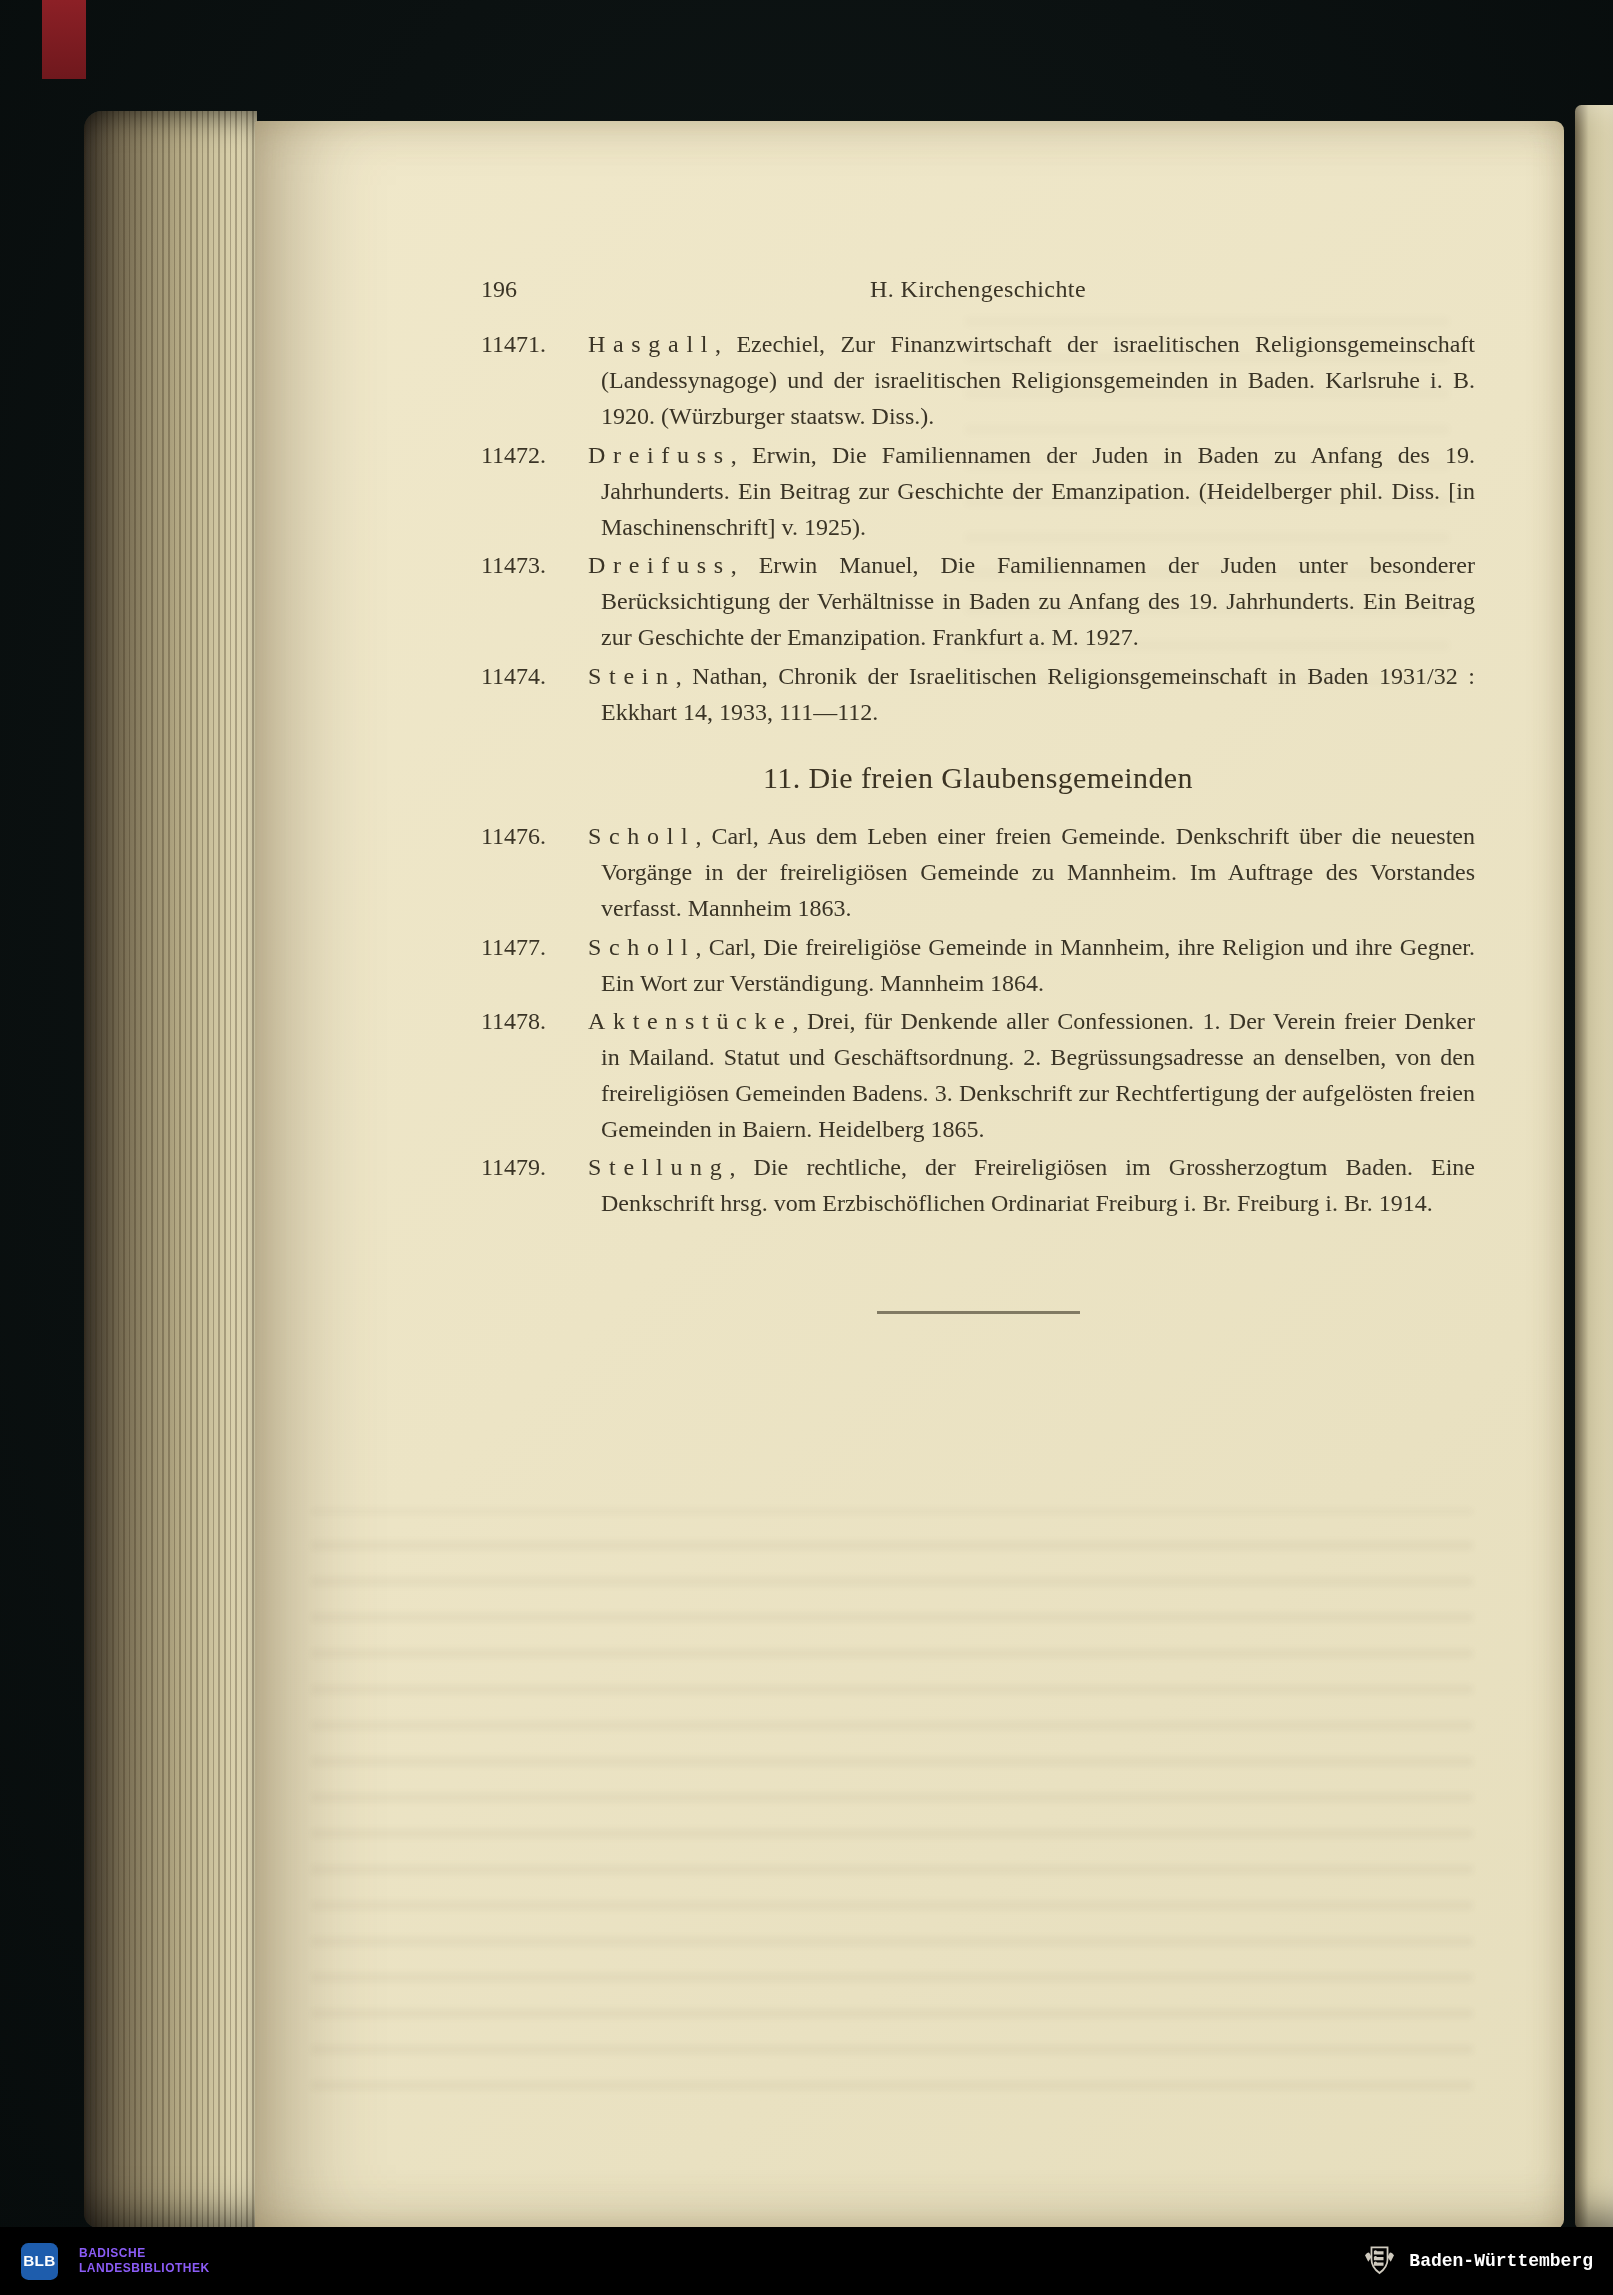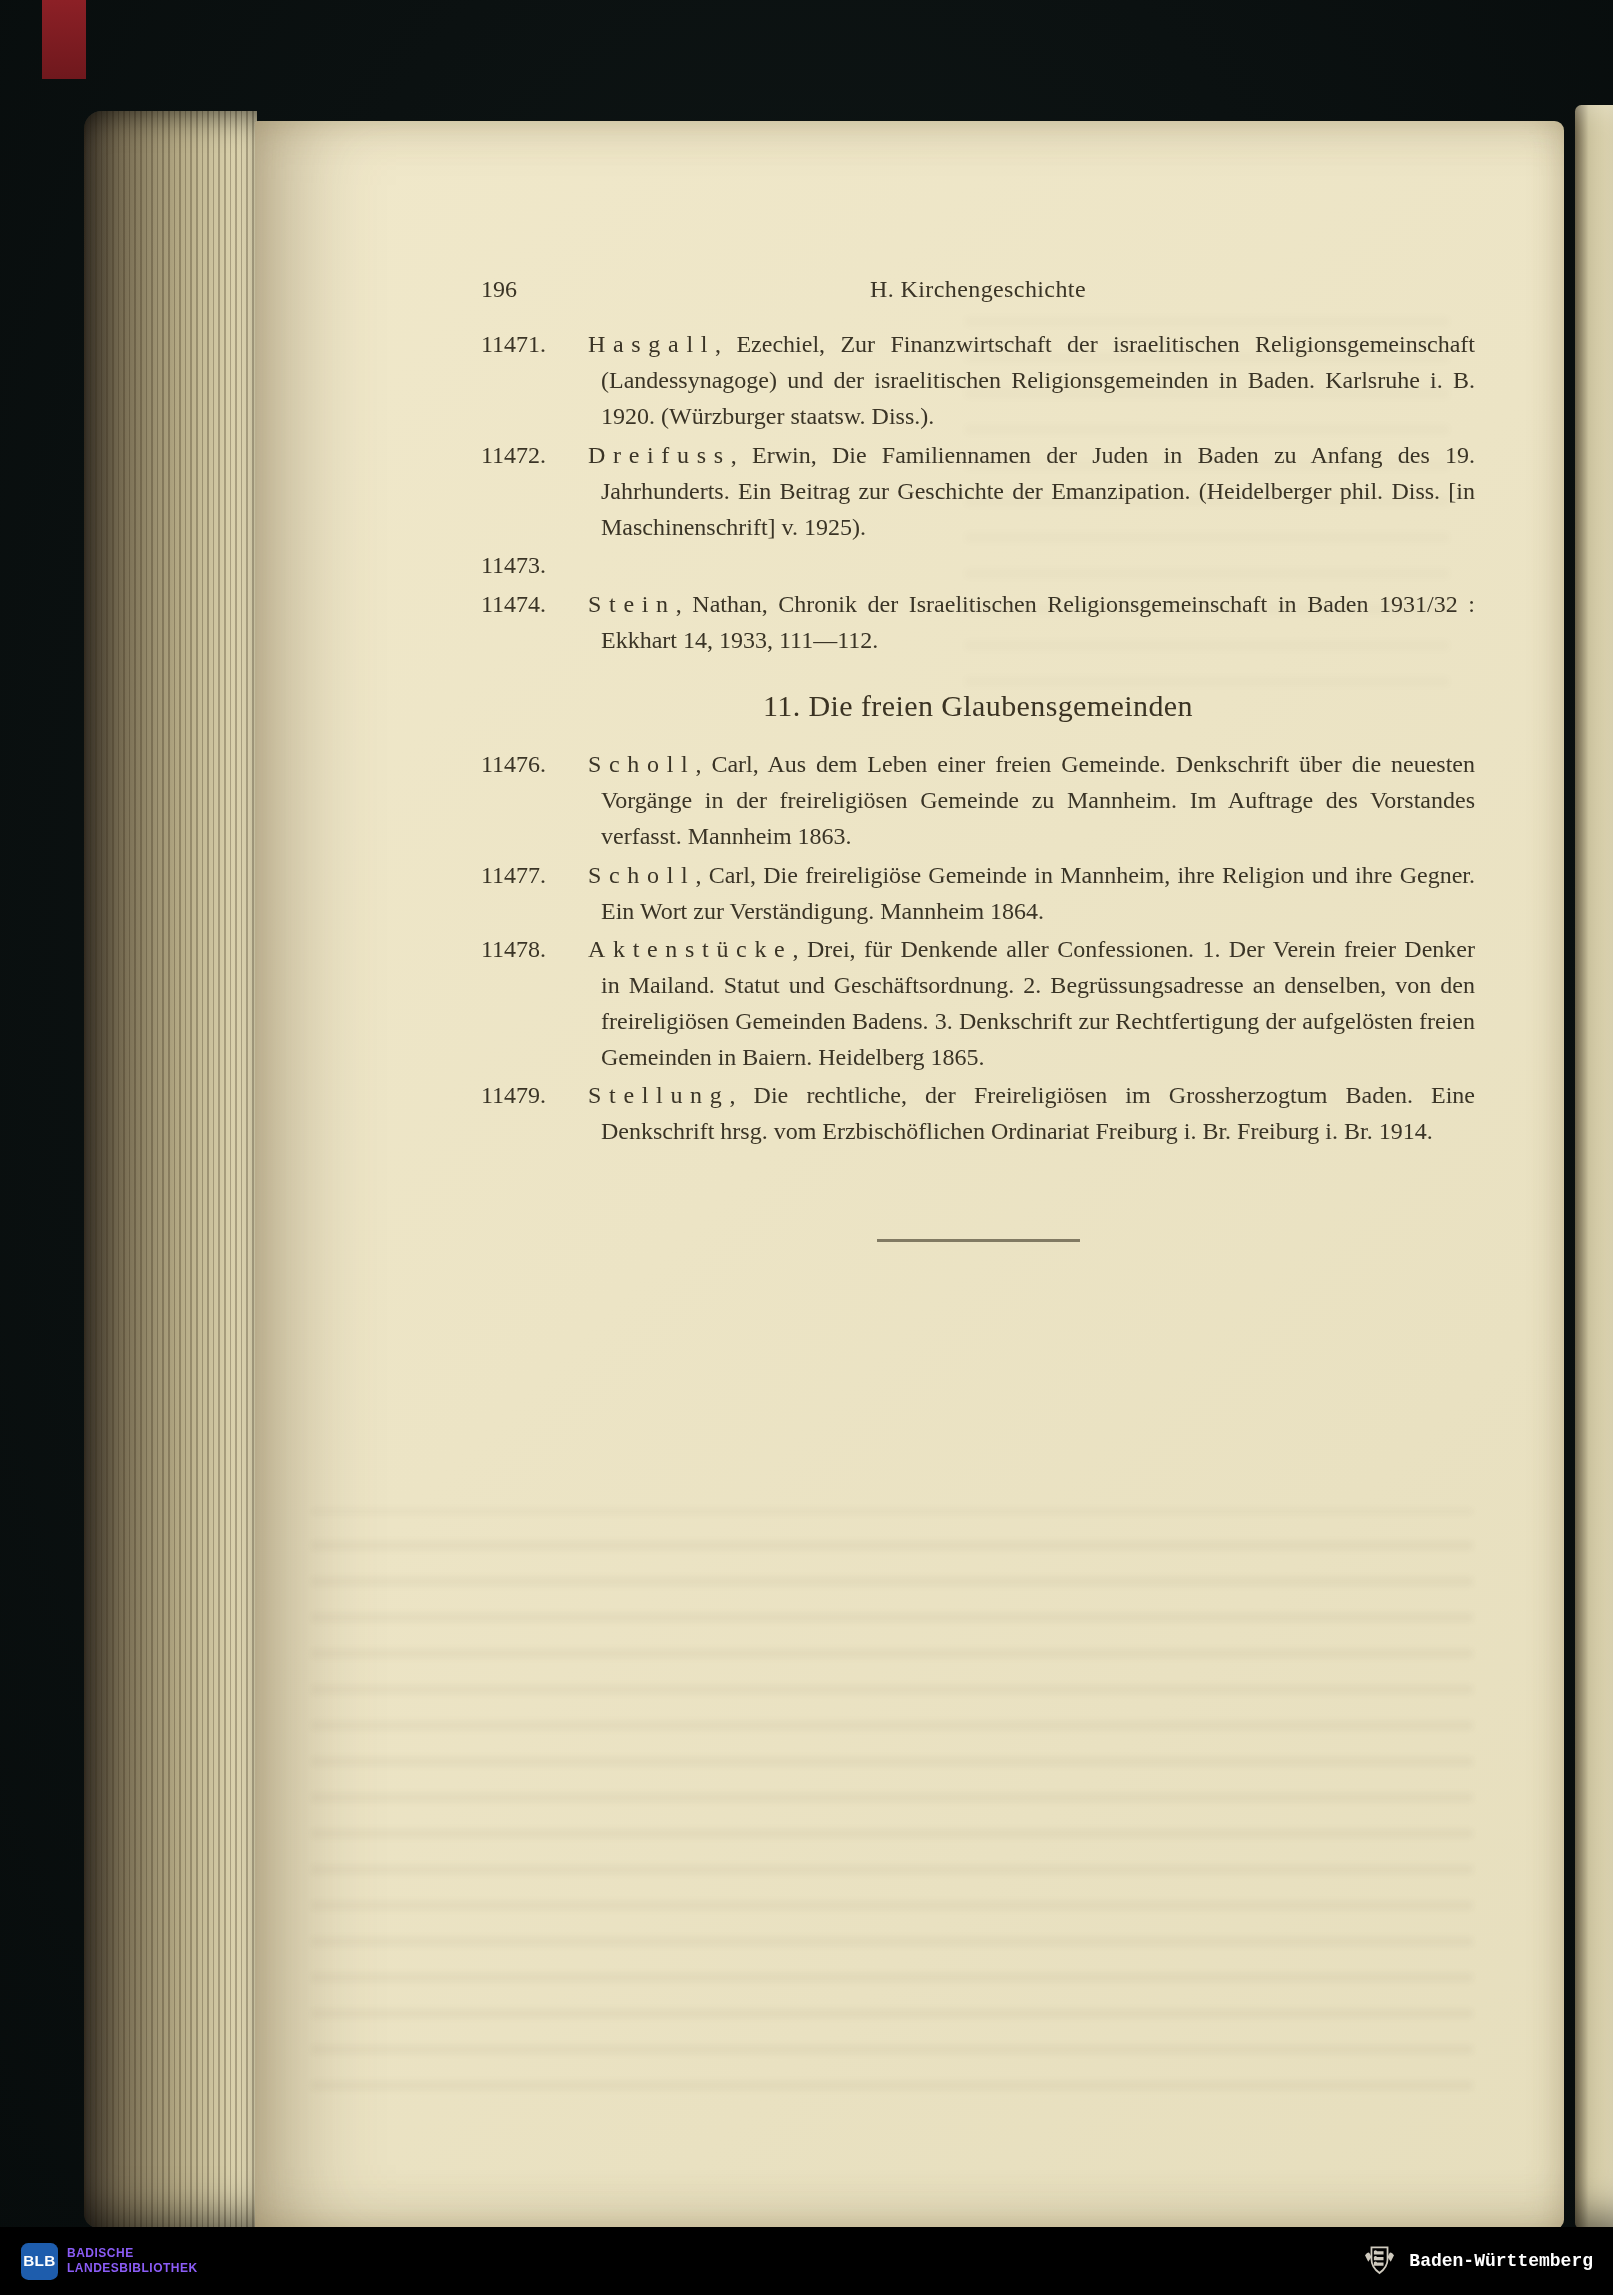--- a/index.html
+++ b/index.html
@@ -151,21 +151,21 @@
     align-items: center;
     justify-content: space-between;
     padding: 0 21px;
     box-sizing: border-box;
     font-family: "Liberation Sans", sans-serif;
     z-index: 2;
   }
   .footer-left {
     display: flex;
     align-items: center;
-    gap: 9px;
+    gap: 21px;
   }
   .blb-badge {
     width: 37px;
     height: 37px;
     border-radius: 7.3px;
     background: #1e5dad;
     color: #ffffff;
     font-weight: bold;
     font-size: 15.3px;
     display: flex;
@@ -213,20 +213,21 @@
       <div class="body"><span class="author">Hasgall</span><span>, Ezechiel, Zur Finanzwirtschaft der israelitischen Religionsgemeinschaft (Landessynagoge) und der israelitischen Religionsgemeinden in Baden. Karlsruhe i. B. 1920. (Würzburger staatsw. Diss.).</span></div>
     </div>
 
     <div class="entry">
       <span class="num">11472.</span>
       <div class="body"><span class="author">Dreifuss</span><span>, Erwin, Die Familiennamen der Juden in Baden zu Anfang des 19. Jahrhunderts. Ein Beitrag zur Geschichte der Emanzipation. (Heidelberger phil. Diss. [in Maschinenschrift] v. 1925).</span></div>
     </div>
 
     <div class="entry">
       <span class="num">11473.</span>
+      <div class="body"><span class="author">Dreifuss</span><span>, Erwin Manuel, Die Familiennamen der Juden unter besonderer Berücksichtigung der Verhältnisse in Baden zu Anfang des 19. Jahrhunderts. Ein Beitrag zur Geschichte der Emanzipation. Frankfurt a. M. 1927.</span></div>
     </div>
 
     <div class="entry">
       <span class="num">11474.</span>
       <div class="body"><span class="author">Stein</span><span>, Nathan, Chronik der Israelitischen Religionsgemeinschaft in Baden 1931/32 : Ekkhart 14, 1933, 111—112.</span></div>
     </div>
 
     <div class="section-heading">11. Die freien Glaubensgemeinden</div>
 
 

